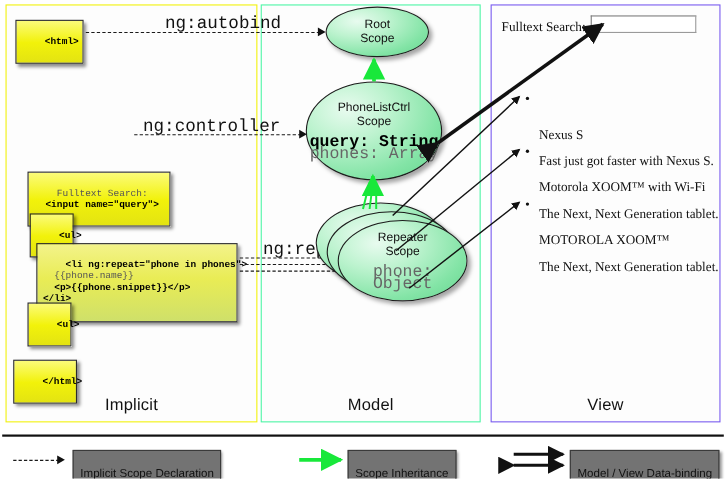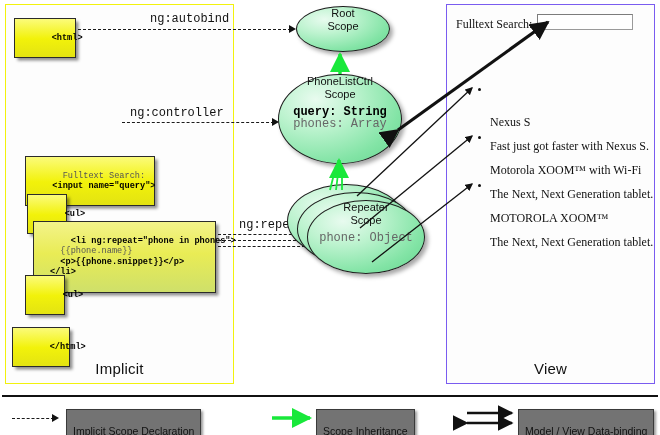--- a/index.html
+++ b/index.html
@@ -22,56 +22,56 @@
   }
 
   
   .code-box{
     position:absolute;box-sizing:border-box;
     background:linear-gradient(180deg,#fbfb7a 0%,#f2f20a 52%,#e3e312 100%);
     border:1.2px solid #2b2b2b;
     box-shadow:2.5px 2.5px 3px rgba(0,0,0,.45);
     font-family:"Liberation Mono","DejaVu Sans Mono",monospace;
     font-size:8.6px;line-height:10.6px;color:#555;
-    padding:3px 16px;white-space:pre;
+    padding:3px 5px;white-space:pre;
   }
   .code-box b{color:#000;font-weight:bold;}
   .code-box.greenish{
     background:linear-gradient(180deg,#f3f38a 0%,#e9ec55 45%,#cfe06a 100%);
   }
 
   
   .dash{
     position:absolute;height:0;
     border-top:1.6px dashed #1a1a1a;
   }
   .arrowhead{
     position:absolute;width:0;height:0;
     border-top:4px solid transparent;border-bottom:4px solid transparent;
     border-left:7px solid #111;
   }
   .conn-label{
     position:absolute;
     font-family:"Liberation Mono","DejaVu Sans Mono",monospace;
-    font-size:12px;color:#111;white-space:nowrap;
+    font-size:16px;color:#111;white-space:nowrap;
   }
 
   
   .scope{
     position:absolute;border-radius:50%;
     border:1.6px solid #1d1d1d;
     background:radial-gradient(ellipse at 30% 28%, #e8fbef 0%, #bdf3cf 32%, #83e4a6 70%, #63d48d 100%);
     box-shadow:3px 3px 4px rgba(0,0,0,.35);
-    display:flex;flex-direction:column;align-items:center;justify-content:flex-start;
+    display:flex;flex-direction:column;align-items:center;justify-content:center;
     text-align:center;
   }
   .scope .title{font-size:11px;color:#111;line-height:13px;}
   .scope .props{
     font-family:"Liberation Mono","DejaVu Sans Mono",monospace;
-    font-size:12px;line-height:11.5px;margin-top:6px;color:#666;
+    font-size:15px;line-height:11.5px;margin-top:6px;color:#666;
   }
   .scope .props .hot{color:#000;font-weight:bold;}
 
   
   .view-label{
     position:absolute;font-family:"Liberation Serif",serif;
     font-size:12px;color:#111;
   }
   .view-input{
     position:absolute;box-sizing:border-box;
@@ -95,20 +95,23 @@
   }
   svg.ovl{position:absolute;left:0;top:0;width:660px;height:435px;pointer-events:none;}
 </style>
 </head>
 <body>
 
 <div id="stage">
 
   <div class="panel" id="panel-template">
     <div class="panel-label">Implicit</div>
+  </div>
+  <div class="panel" id="panel-model">
+    <div class="panel-label">Model</div>
   </div>
   <div class="panel" id="panel-view">
     <div class="panel-label">View</div>
   </div>
 
   <div class="code-box" style="left:14px;top:18px;width:62px;">
     <b>&lt;html&gt;</b>
   </div>
 
 

